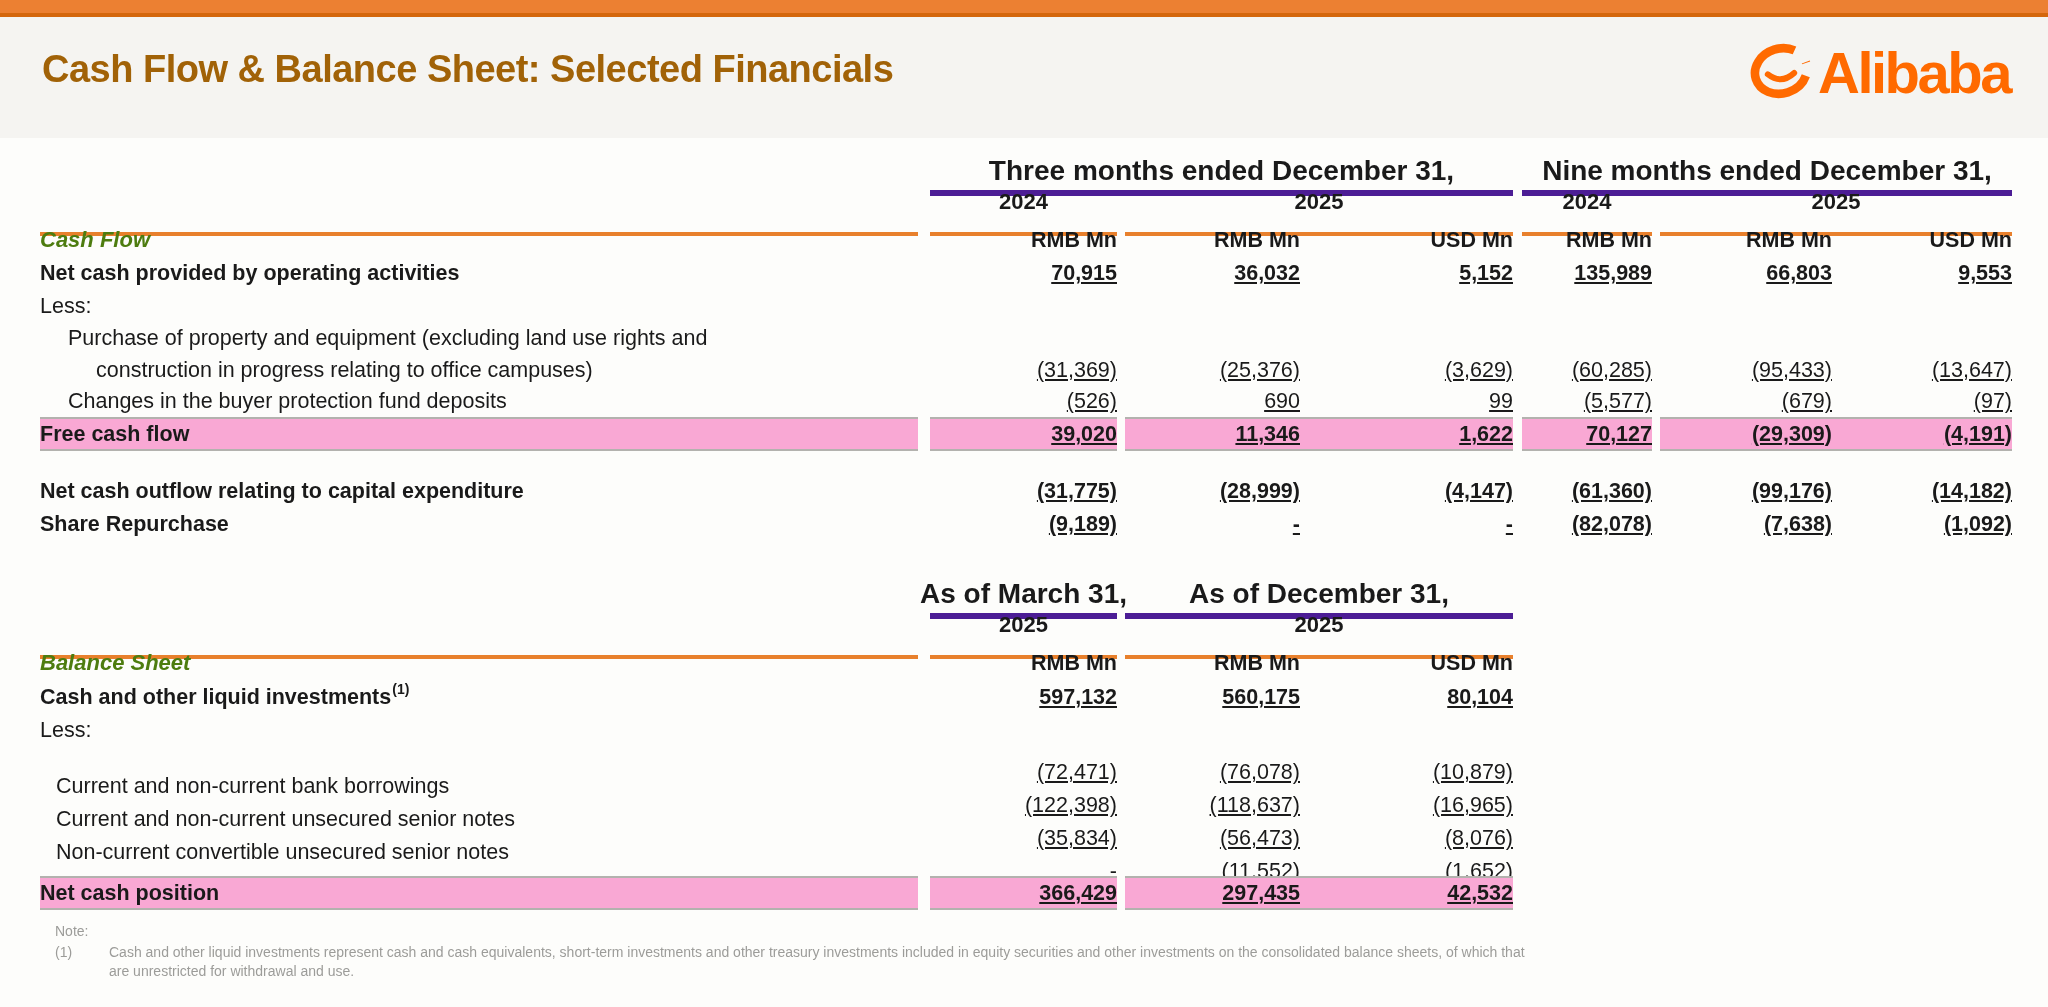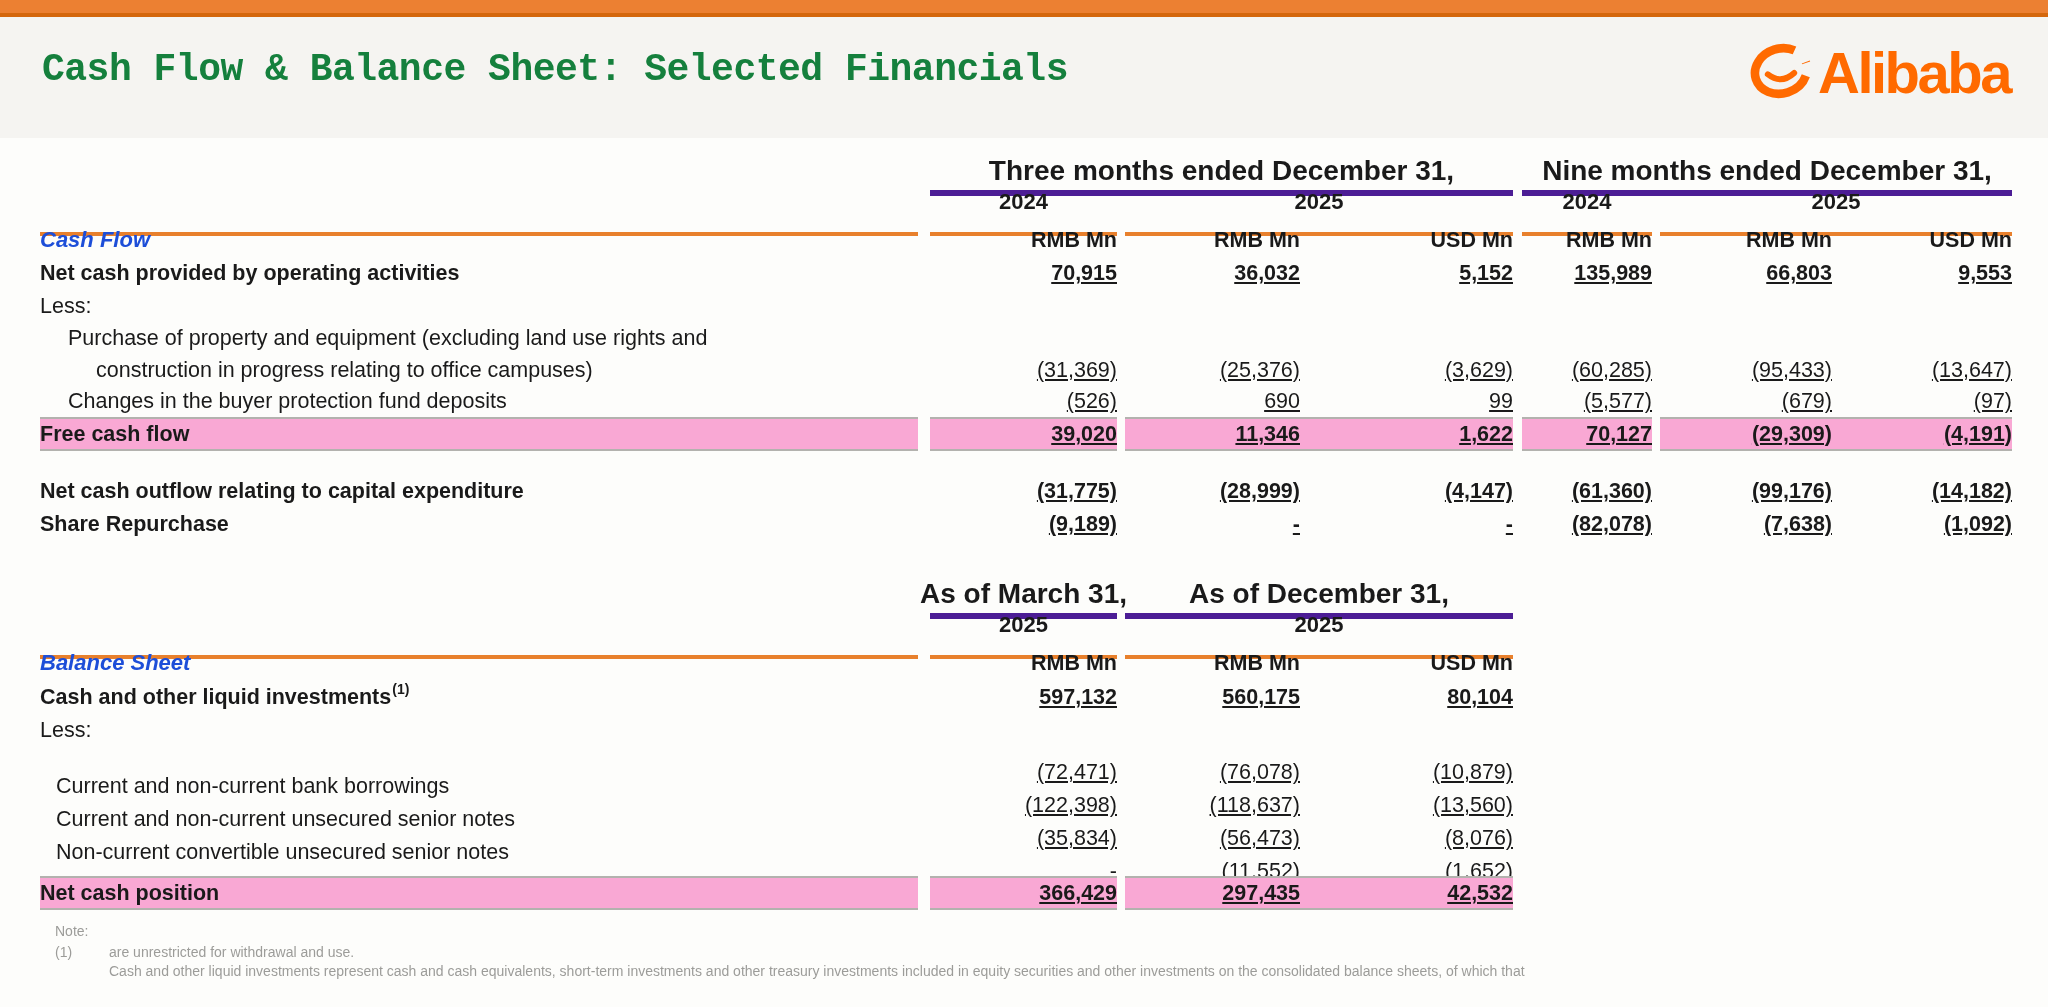--- a/index.html
+++ b/index.html
@@ -2,21 +2,21 @@
 <html><head>
 <meta charset="utf-8">
 <style>
   html,body{margin:0;padding:0;background:#e9e9e9;}
   .slide{
     position:relative;width:2048px;height:1007px;overflow:hidden;
     background:#FDFDFB;font-family:"Liberation Sans",sans-serif;color:#1a1a1a;
   }
   .header-band{position:absolute;top:0;left:0;width:2048px;height:138px;background:#F5F4F1;}
   .topbar{position:absolute;top:0;left:0;width:2048px;height:13px;background:#EC8032;border-bottom:4px solid #D4670D;}
-  .title{position:absolute;left:42px;top:48px;font-size:38px;font-weight:700;color:#15803d;letter-spacing:-0.5px;font-family:Liberation Mono, monospace;}
+  .title{position:absolute;left:42px;top:48px;font-size:38px;font-weight:700;color:#a16207;letter-spacing:-0.5px;}
   .logo{position:absolute;right:38px;top:40px;display:flex;align-items:center;gap:4px;}
   .logo-word{font-size:58px;font-weight:800;color:#FF6A00;letter-spacing:-2.5px;line-height:1;}
 
   
   .tbl{position:absolute;left:40px;width:1972px;}
   #cashflow-table{top:155px;}
   #balance-table{top:578px;}
   .row{display:grid;grid-template-columns:878px 12px 187px 8px 175px 213px 9px 130px 8px 172px 180px;align-items:stretch;}
   .rh24{height:24px}.rh30{height:30px}.rh31{height:31px}.rh32{height:32px}
   .rh33{height:33px}.rh34{height:34px}.rh38{height:38px}
@@ -30,21 +30,21 @@
   .b{font-weight:700;}
   .ind1{padding-left:28px;}
   .ind2{padding-left:56px;}
   .ind1b{padding-left:16px;margin-top:28px;}
 
   .ghead{font-weight:700;font-size:28px;justify-content:center;align-items:flex-end;
          border-bottom:6px solid #4c1d95;padding-bottom:3px;white-space:nowrap;}
   .year{font-weight:700;font-size:22px;justify-content:center;align-items:flex-end;
         border-bottom:4px solid #E8802C;padding-bottom:17px;}
   .oline{border-bottom:4px solid #E8802C;}
-  .section{color:#1d4ed8;font-weight:700;font-style:italic;font-size:22px;align-items:flex-end;padding-bottom:4px;}
+  .section{color:#4d7c0f;font-weight:700;font-style:italic;font-size:22px;align-items:flex-end;padding-bottom:4px;}
   .unit{font-weight:700;font-size:21.5px;justify-content:flex-end;align-items:flex-end;padding-bottom:4px;}
 
   .gray{background:#f9a8d4;border-top:2px solid #B3B2AE;border-bottom:2px solid #B3B2AE;}
 
   .fnmark{font-size:14px;font-weight:700;transform:translateY(-8px);margin-left:1px;}
 
   .note{position:absolute;left:55px;top:922px;color:#9C9C99;font-size:14px;line-height:1.32;}
   .note-row{display:flex;margin-top:3px;}
   .note-marker{width:54px;flex:none;}
   .note-text{width:1885px;}
@@ -202,21 +202,21 @@
       <div class="cell lbl ind1b c1">Current and non-current bank borrowings</div>
       <div class="cell num c3">(72,471)</div>
       <div class="cell num c5">(76,078)</div>
       <div class="cell num c6">(10,879)</div>
     </div>
 
     <div class="row rh33">
       <div class="cell lbl ind1b c1">Current and non-current unsecured senior notes</div>
       <div class="cell num c3">(122,398)</div>
       <div class="cell num c5">(118,637)</div>
-      <div class="cell num c6">(13,560)</div>
+      <div class="cell num c6">(16,965)</div>
     </div>
 
     <div class="row rh33">
       <div class="cell lbl ind1b c1">Non-current convertible unsecured senior notes</div>
       <div class="cell num c3">(35,834)</div>
       <div class="cell num c5">(56,473)</div>
       <div class="cell num c6">(8,076)</div>
     </div>
 
     <div class="row rh31">
@@ -232,18 +232,18 @@
       <div class="cell num b gray c5">297,435</div>
       <div class="cell num b gray c6">42,532</div>
     </div>
   </div>
 
   <div class="note">
     <div class="note-title">Note:</div>
     <div class="note-row">
       <div class="note-marker">(1)</div>
       <div class="note-text">
+        <div>Cash and other liquid investments represent cash and cash equivalents, short-term investments and other treasury investments included in equity securities and other investments on the consolidated balance sheets, of which that</div>
         <div>are unrestricted for withdrawal and use.</div>
-        <div>Cash and other liquid investments represent cash and cash equivalents, short-term investments and other treasury investments included in equity securities and other investments on the consolidated balance sheets, of which that</div>
       </div>
     </div>
   </div>
 </div>
 
 </body></html>

